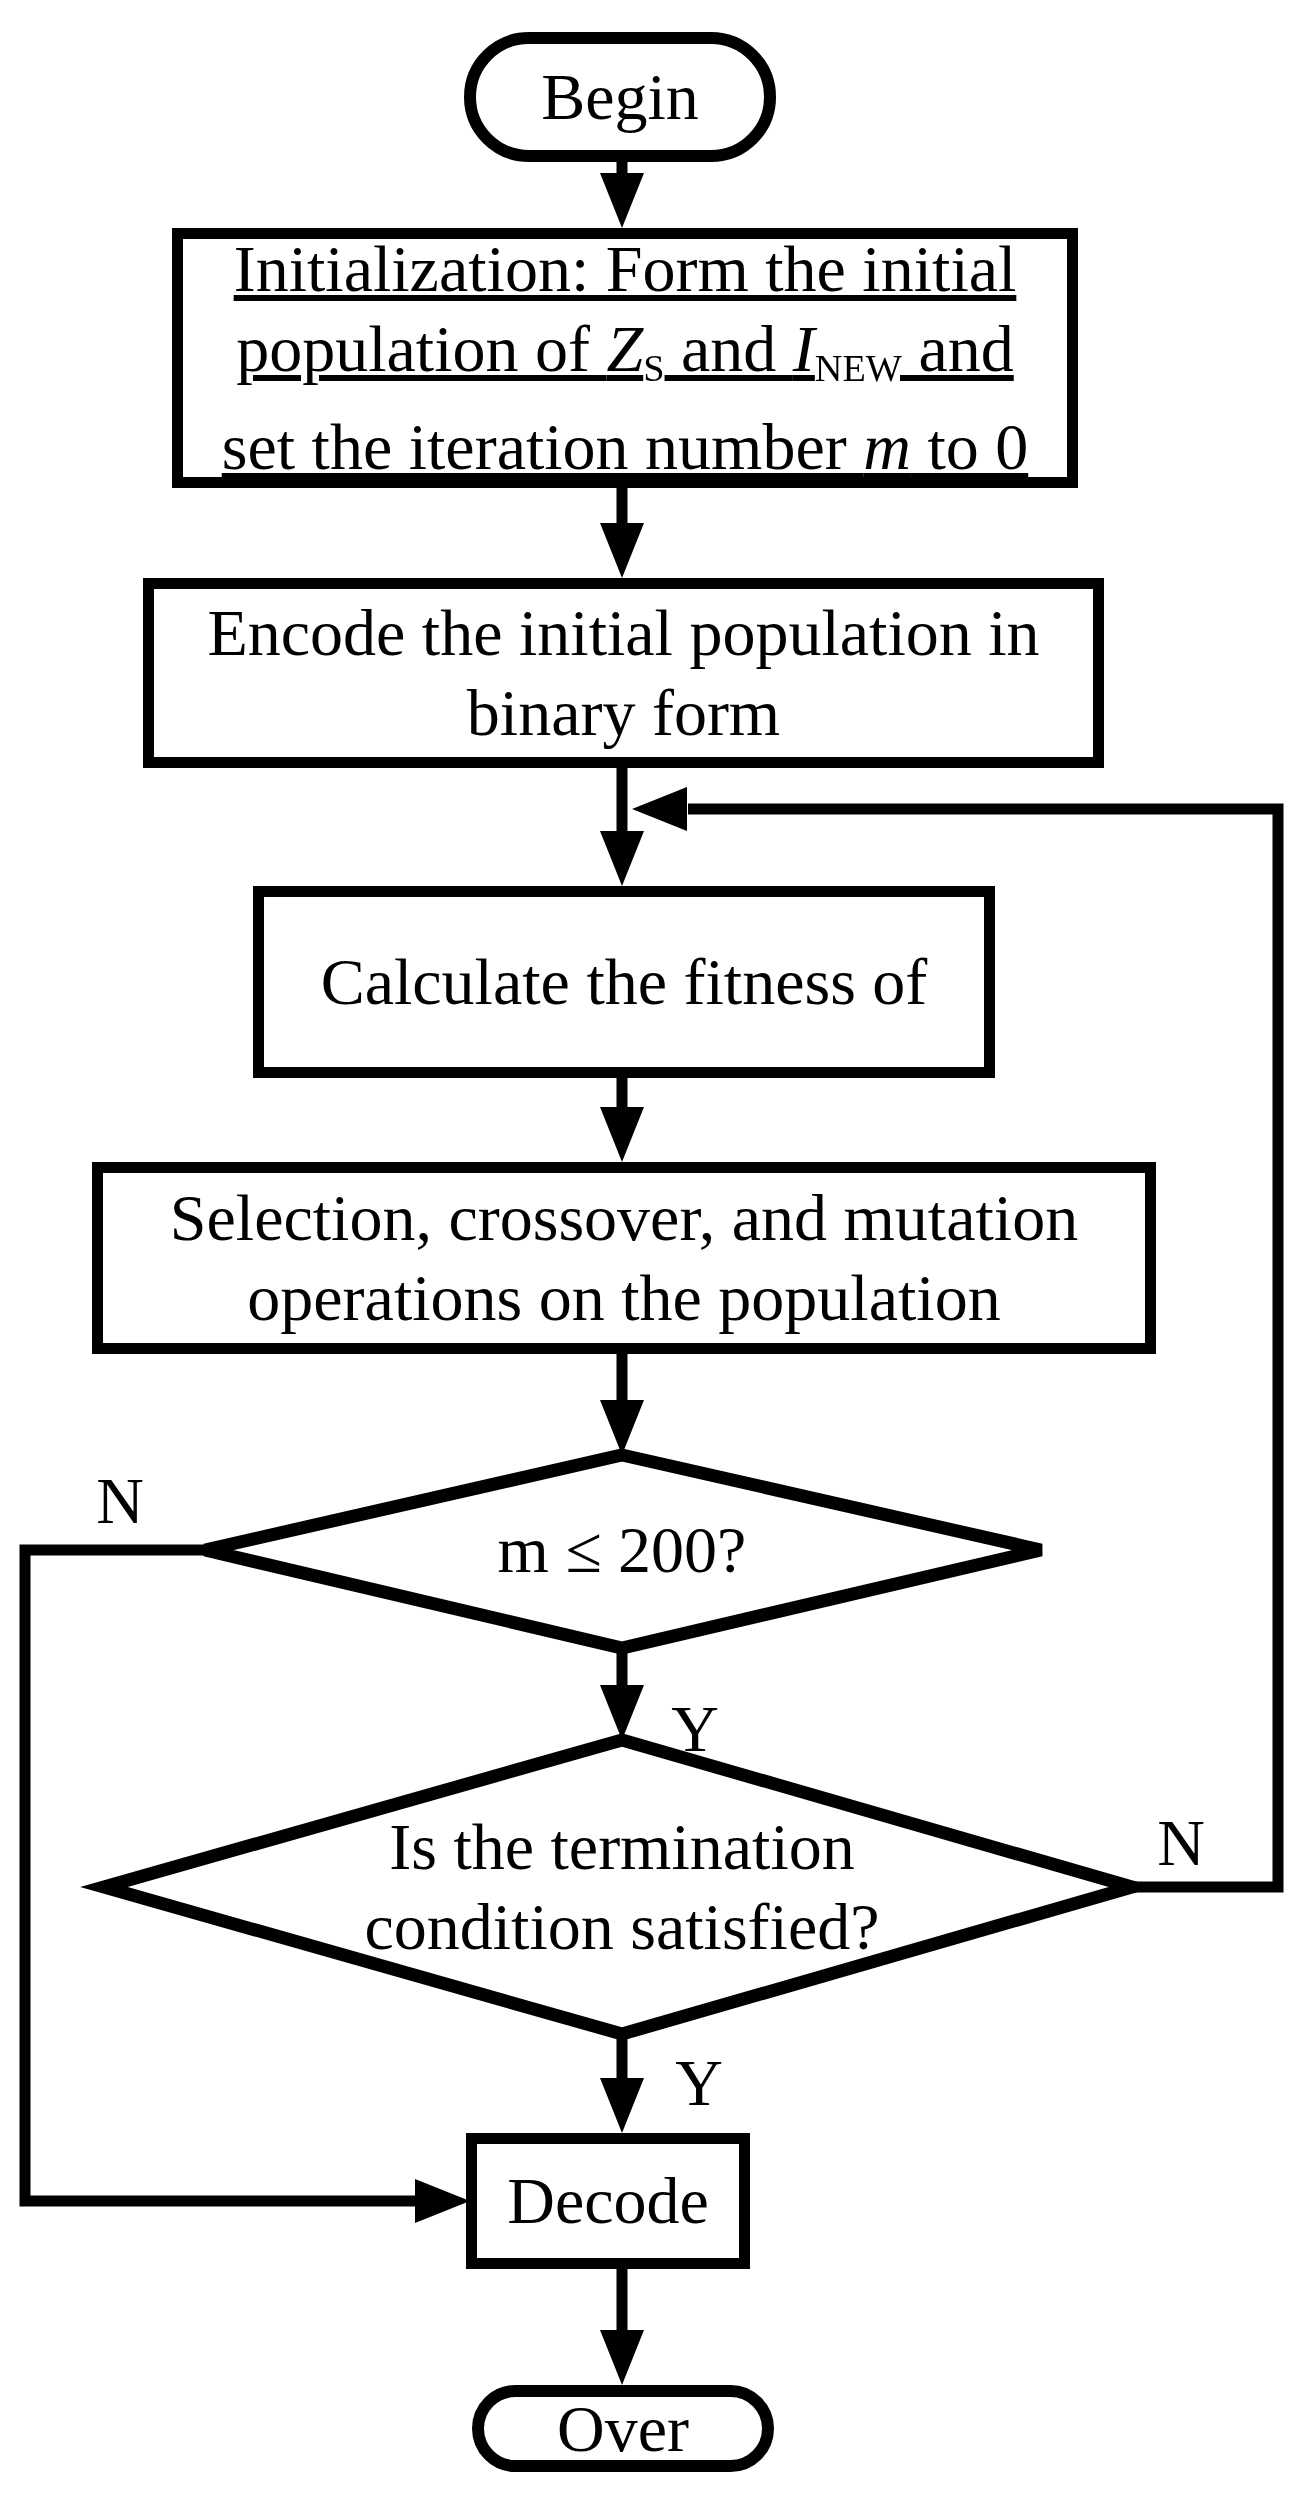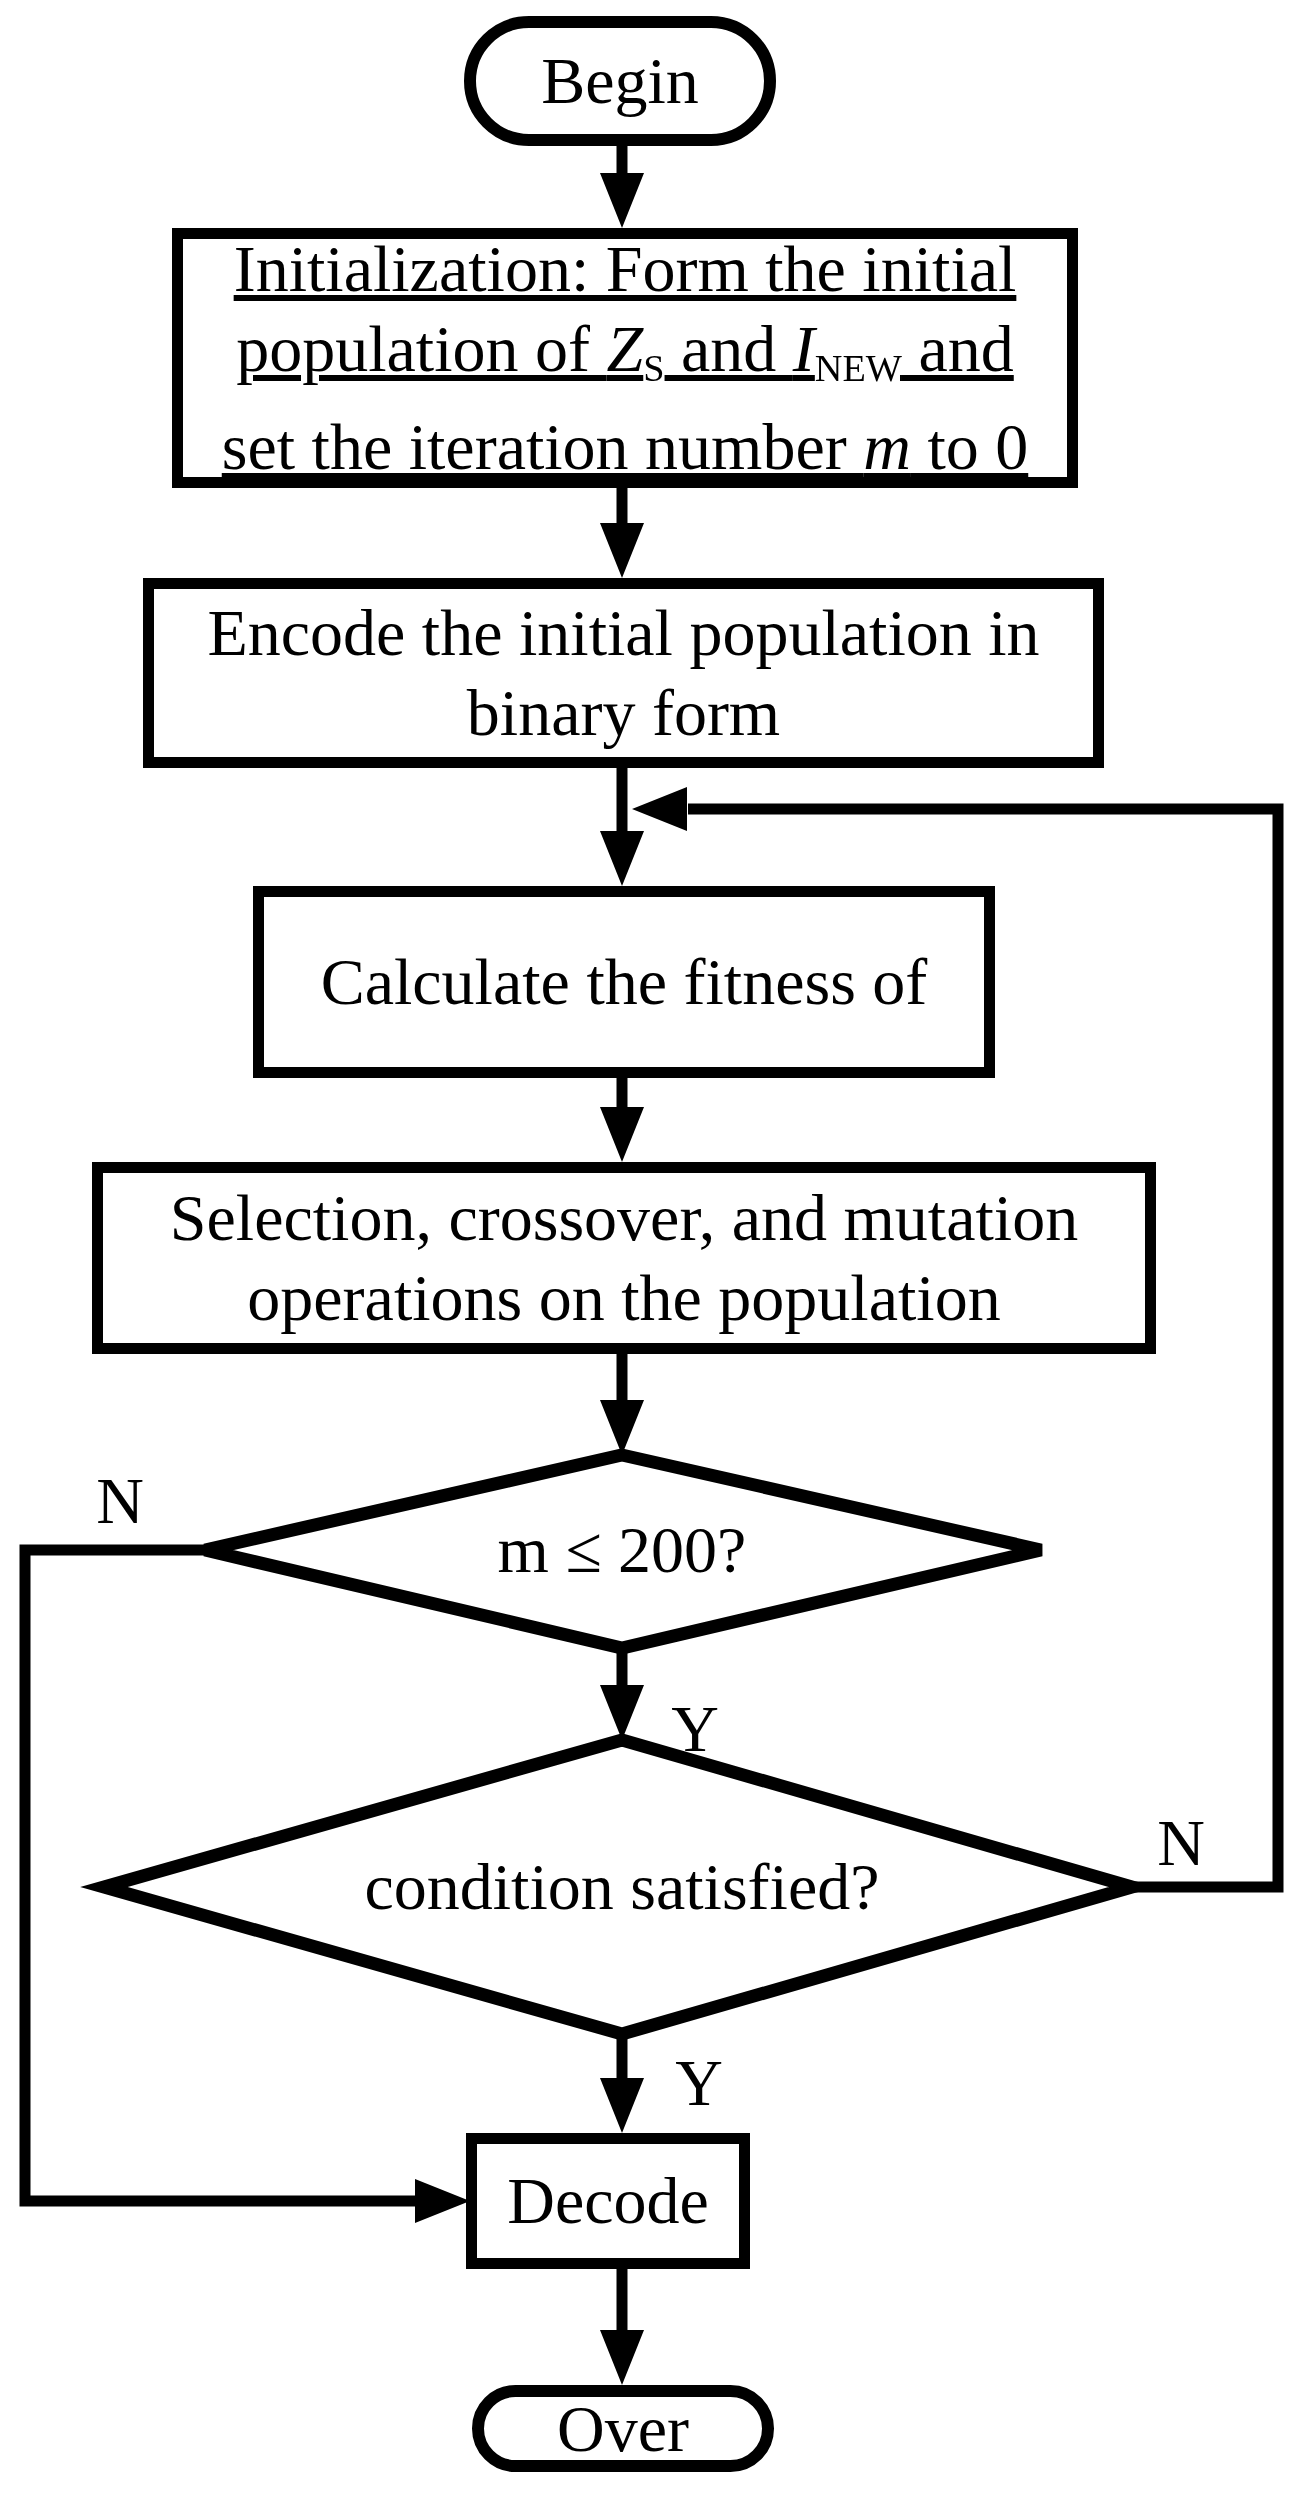--- a/index.html
+++ b/index.html
@@ -56,21 +56,21 @@
     position: absolute;
     font-size: 66px;
     line-height: 66px;
     width: 70px;
     text-align: center;
   }
   .vit { font-style: italic; }
   .vsub { font-size: 0.58em; vertical-align: -0.25em; }
 
   
-  #node-begin     { left: 464px;  top: 16px;   width: 312px;  height: 130px; border-radius: 65px; }
+  #node-begin     { left: 464px;  top: 32px;   width: 312px;  height: 130px; border-radius: 65px; }
   #node-init      { left: 172px;  top: 228px;  width: 906px;  height: 260px; text-decoration: underline; }
   #node-encode    { left: 143px;  top: 578px;  width: 961px;  height: 190px; }
   #node-fitness   { left: 253px;  top: 886px;  width: 742px;  height: 192px; }
   #node-selection { left: 92px;   top: 1162px; width: 1064px; height: 192px; }
   #node-decode    { left: 466px;  top: 2133px; width: 284px;  height: 136px; }
   #node-over      { left: 472px;  top: 2385px; width: 302px;  height: 87px; border-radius: 58px; }
 
   #diamond1-text  { left: 300px;  top: 1478px; width: 644px;  height: 144px; }
   #diamond2-text  { left: 222px;  top: 1750px; width: 800px;  height: 274px; }
 
@@ -146,20 +146,21 @@
   <div class="node box" id="node-selection">
     <div class="tline"><span>Selection, crossover, and mutation</span></div>
     <div class="tline"><span>operations on the population</span></div>
   </div>
 
   <div class="dtext" id="diamond1-text">
     <span>m ≤ 200?</span>
   </div>
 
   <div class="dtext" id="diamond2-text">
+    <div class="tline"><span>Is the termination</span></div>
     <div class="tline"><span>condition satisfied?</span></div>
   </div>
 
   <div class="node box" id="node-decode">
     <span>Decode</span>
   </div>
 
   <div class="node terminal" id="node-over">
     <span>Over</span>
   </div>

